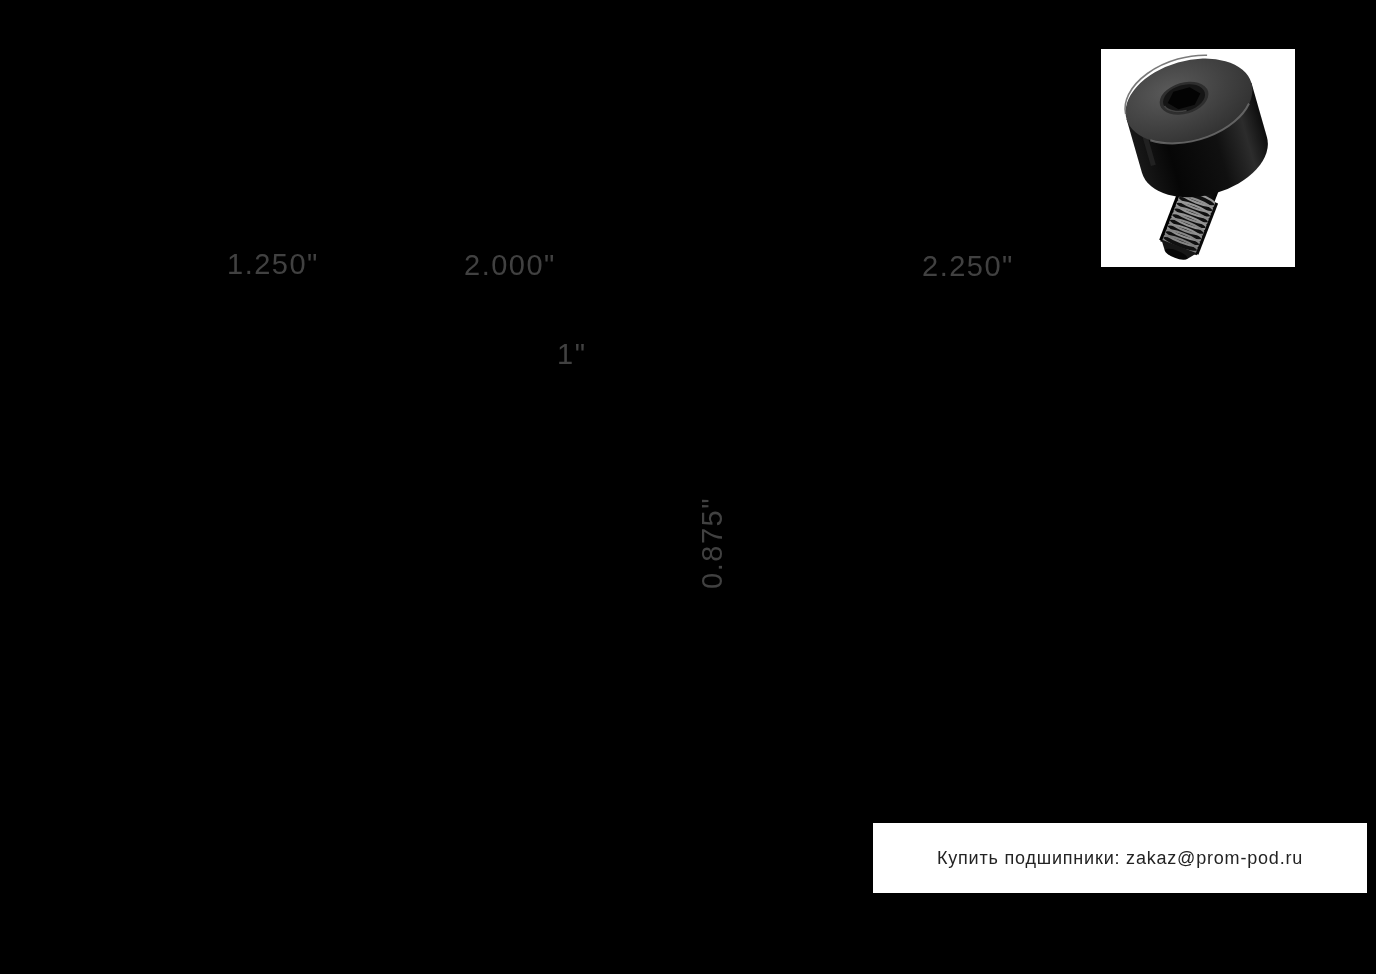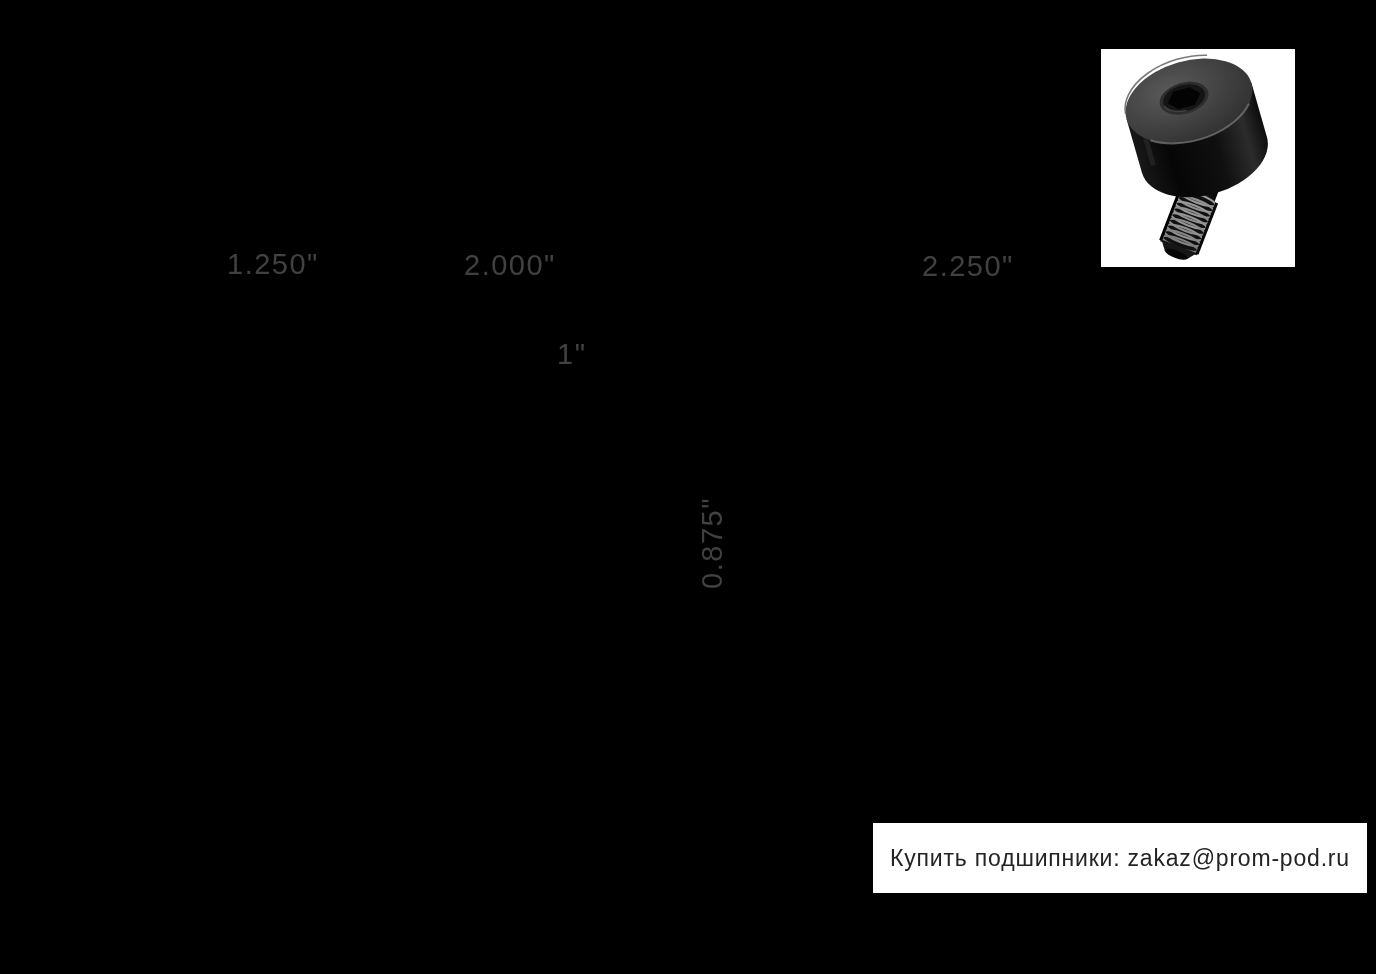--- a/index.html
+++ b/index.html
@@ -47,21 +47,21 @@
     top: 823px;
     width: 494px;
     height: 70px;
     background: #ffffff;
     display: flex;
     align-items: center;
     justify-content: center;
   }
   .banner-text {
     color: #232323;
-    font-size: 23px;
+    font-size: 18px;
     letter-spacing: 0.8px;
     white-space: nowrap;
   }
 </style>
 </head>
 <body>
 
 <div class="stage">
 
   <span class="dim" style="left:227px; top:250px;">1.250"</span>

